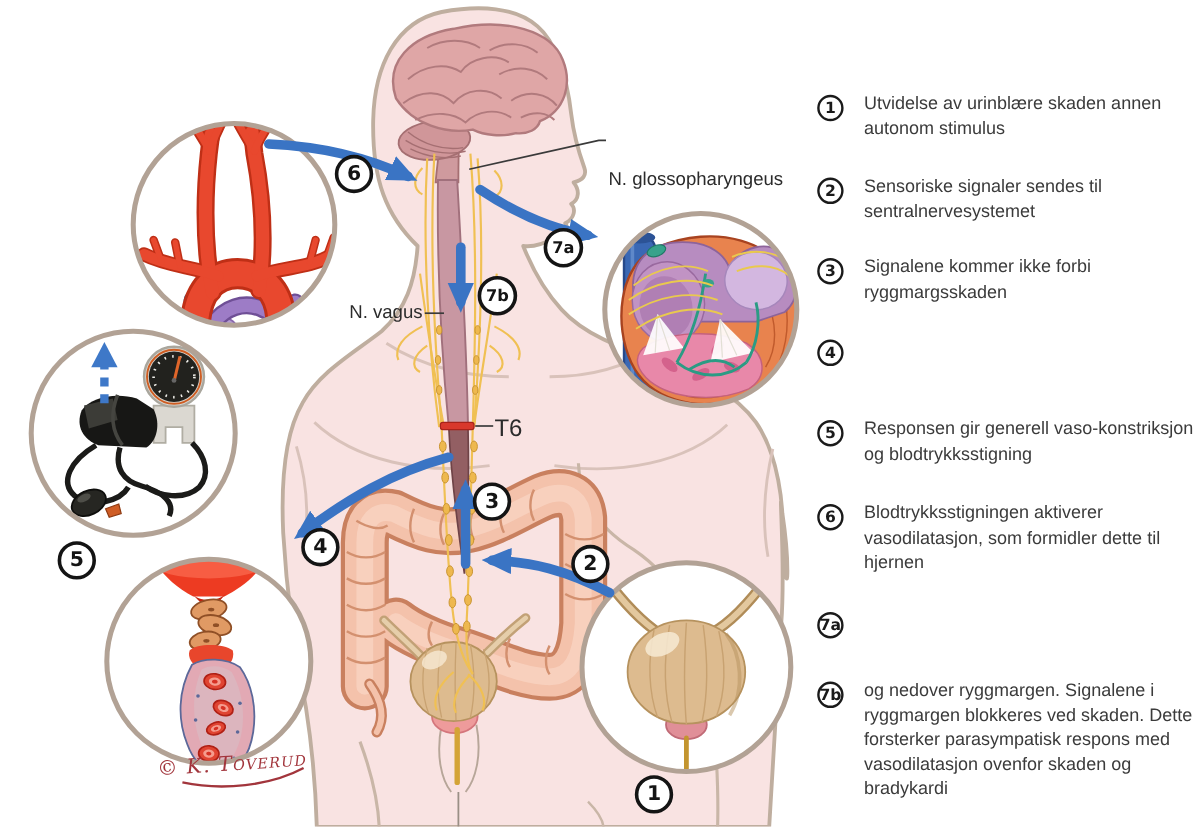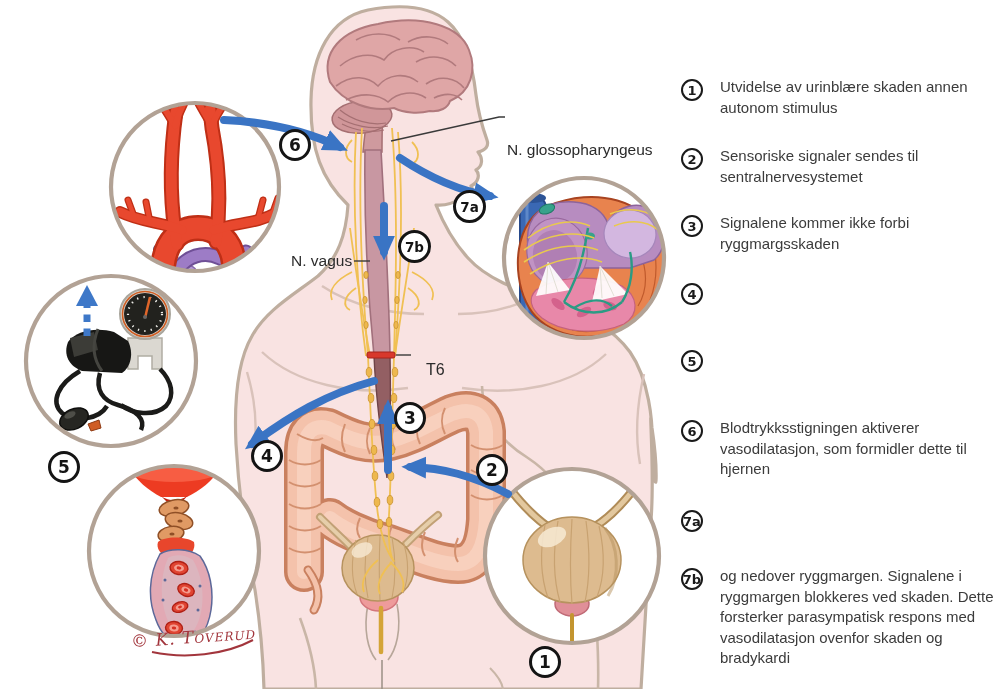--- a/index.html
+++ b/index.html
@@ -2,21 +2,21 @@
 <html><head>
 <meta charset="utf-8">
 <style>
   html,body{margin:0;padding:0;background:#fff;}
   .stage{position:relative;width:1000px;height:689px;background:#ffffff;overflow:hidden;
          font-family:"Liberation Sans",sans-serif;}
   .stage svg{position:absolute;left:0;top:0;}
   .lbl{position:absolute;color:#2b2b2b;font-size:15.5px;white-space:nowrap;}
   .lbl-glosso{left:507px;top:109px;margin-top:32px;}
   .lbl-vagus{left:291px;top:252px;}
-  .lbl-t6{left:426px;top:346px;font-size:16px;margin-top:15px;}
+  .lbl-t6{left:412px;top:346px;font-size:20px;}
   .signature{position:absolute;left:131px;top:627px;color:#a2353c;
              font-family:"DejaVu Serif",serif;font-style:italic;font-variant:small-caps;
              font-size:17px;letter-spacing:1px;transform:rotate(-4deg);white-space:nowrap;}
   .marker{position:absolute;box-sizing:border-box;width:32px;height:32px;background:#fff;
           border:3px solid #141414;border-radius:50%;display:flex;align-items:center;
           justify-content:center;font-size:17px;font-weight:600;color:#141414;
           font-family:"DejaVu Sans",sans-serif;}
   .marker.wide{width:33px;height:33px;font-size:13.5px;}
   .mk1{left:529px;top:646px;} .mk2{left:476px;top:454px;} .mk3{left:394px;top:402px;}
   .mk4{left:251px;top:440px;} .mk5{left:48px;top:451px;}  .mk6{left:279px;top:129px;}
@@ -461,20 +461,21 @@
   </div>
   <div class="legend-item" style="top:213px">
     <span class="lbadge">3</span>
     <span class="ltext">Signalene kommer ikke forbi ryggmargsskaden</span>
   </div>
   <div class="legend-item" style="top:281px">
     <span class="lbadge">4</span>
   </div>
   <div class="legend-item" style="top:348px">
     <span class="lbadge">5</span>
+    <span class="ltext">Responsen gir generell vaso-konstriksjon og blodtrykksstigning</span>
   </div>
   <div class="legend-item" style="top:418px">
     <span class="lbadge">6</span>
     <span class="ltext">Blodtrykksstigningen aktiverer vasodilatasjon, som formidler dette til hjernen</span>
   </div>
   <div class="legend-item" style="top:508px">
     <span class="lbadge">7a</span>
   </div>
   <div class="legend-item" style="top:566px">
     <span class="lbadge">7b</span>

